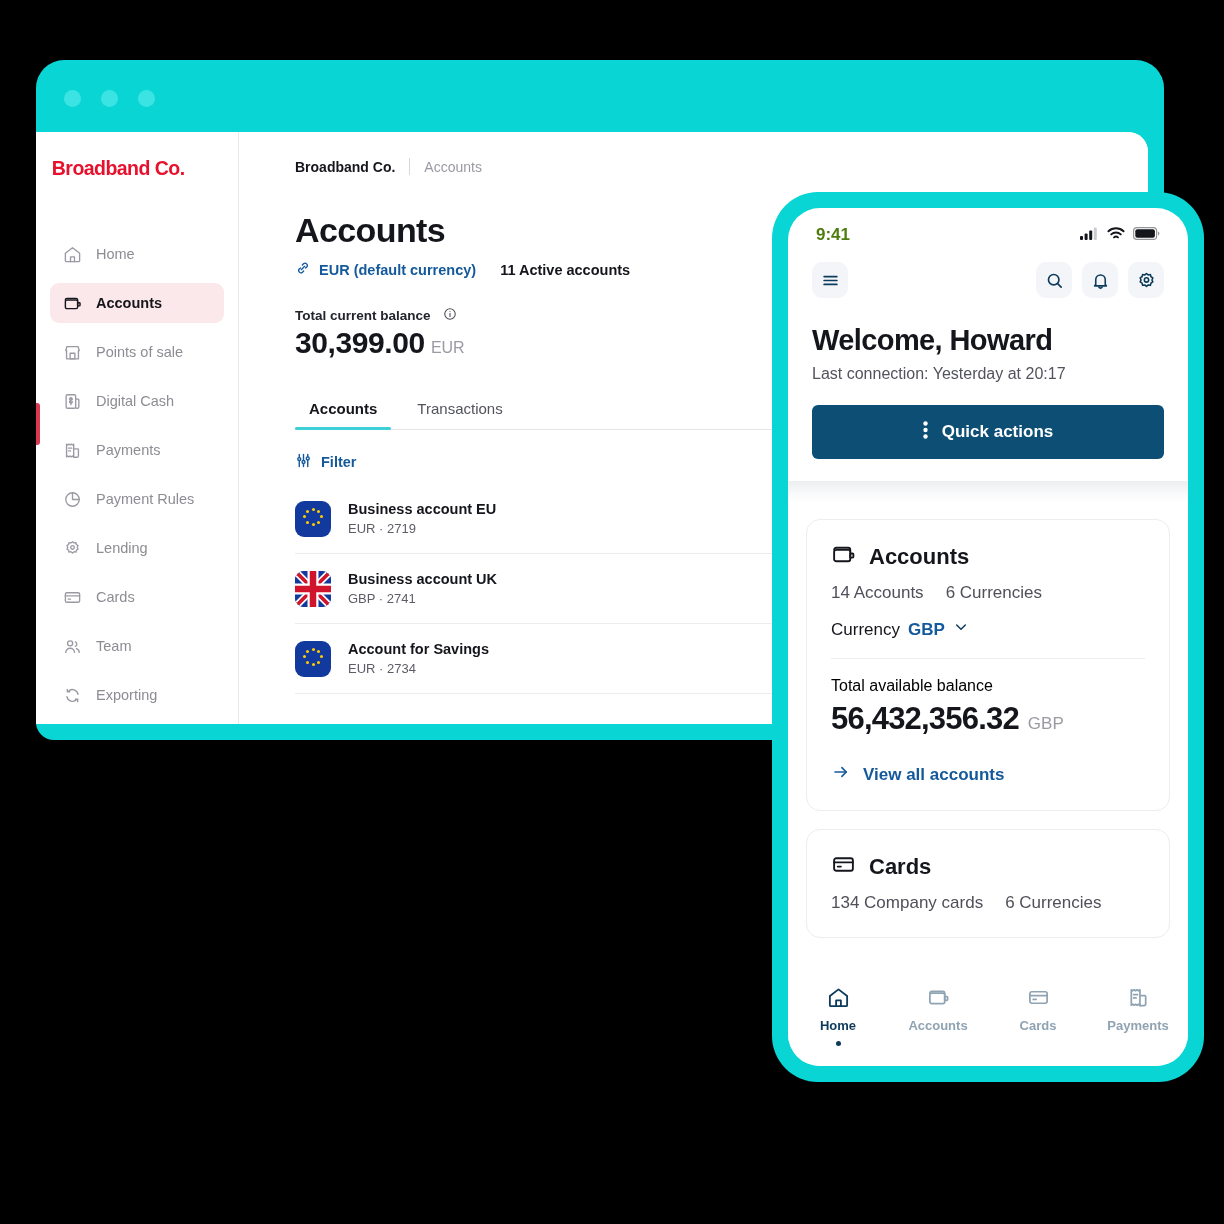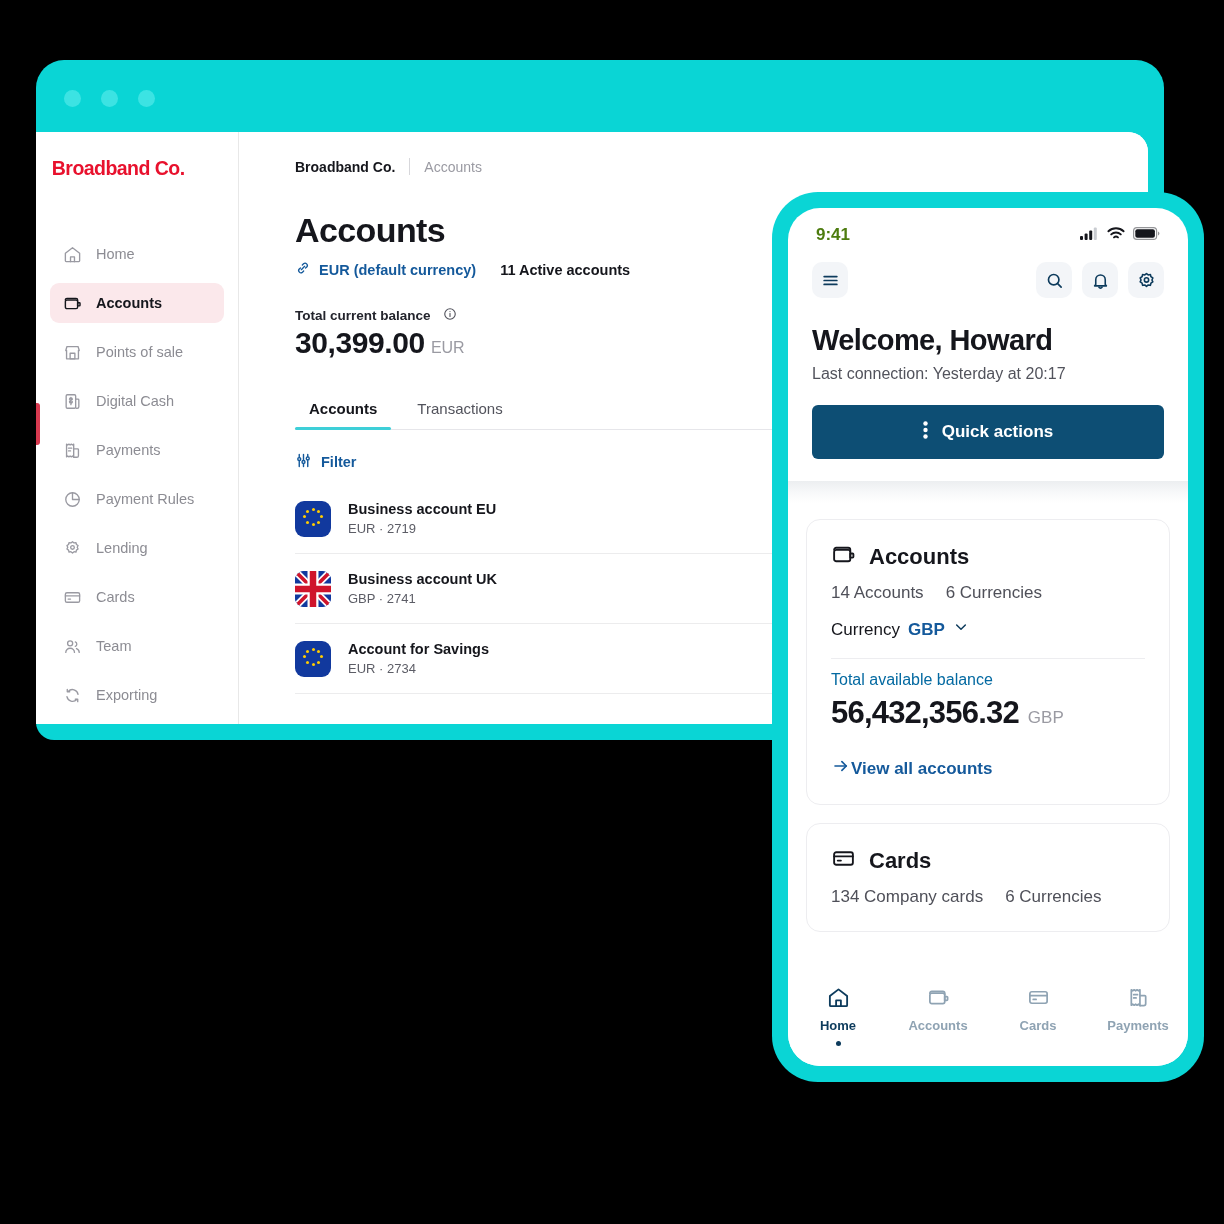--- a/index.html
+++ b/index.html
@@ -102,25 +102,25 @@
   .shadowband { height:22px; background:linear-gradient(#eceef0,#f8f9fa 55%,#ffffff); position:relative; z-index:2;}
   .ph-body { padding:16px 18px 0 18px; background:#fff; position:relative; z-index:1;}
   .card { border:1px solid #ededf0; border-radius:14px; padding:22px 24px 24px 24px; background:#fff; }
   .card + .card { margin-top:18px; }
   .card-head { display:flex; align-items:center; gap:13px; }
   .card-title { font-size:22px; font-weight:800; color:#15161c; }
   .card-stats { display:flex; gap:22px; margin-top:12px; font-size:17px; color:#4f5059; }
   .currency-row { display:flex; align-items:flex-end; gap:8px; margin-top:16px; font-size:17px; color:#15161c; cursor:pointer;}
   .currency-row b { color:#14599b; }
   .divider { height:1px; background:#ededf0; margin:18px 0 0 0;}
-  .tab-label { font-size:16px; color:#0369a1; margin-top:12px;}
+  .tab-label { font-size:16px; color:#000000; margin-top:18px;}
   .big-amount { display:flex; align-items:baseline; gap:9px; margin-top:6px;}
   .big-amount .n { font-size:31px; font-weight:700; color:#15161c; letter-spacing:-0.8px;}
   .big-amount .c { font-size:17px; color:#9a9aa2;}
-  .viewall { display:flex; align-items:center; margin-top:26px; color:#14599b; font-weight:700; font-size:17px; cursor:pointer;}
+  .viewall { display:flex; align-items:center; gap:12px; margin-top:26px; color:#14599b; font-weight:700; font-size:17px; cursor:pointer;}
 
   .tabbar { position:absolute; left:0; right:0; bottom:0; height:92px; background:#fff;
             display:flex; align-items:flex-start; padding-top:12px; z-index:5; }
   .tabitem { flex:1; display:flex; flex-direction:column; align-items:center; gap:6px; cursor:pointer; }
   .tabitem span { font-size:13px; color:#8fa3b3; font-weight:600;}
   .tabitem.sel span { color:#0d3b5c; font-weight:700;}
   .tabdot { width:5px; height:5px; border-radius:50%; background:#0d3b5c; margin-top:2px;}
 </style>
 </head>
 <body>

